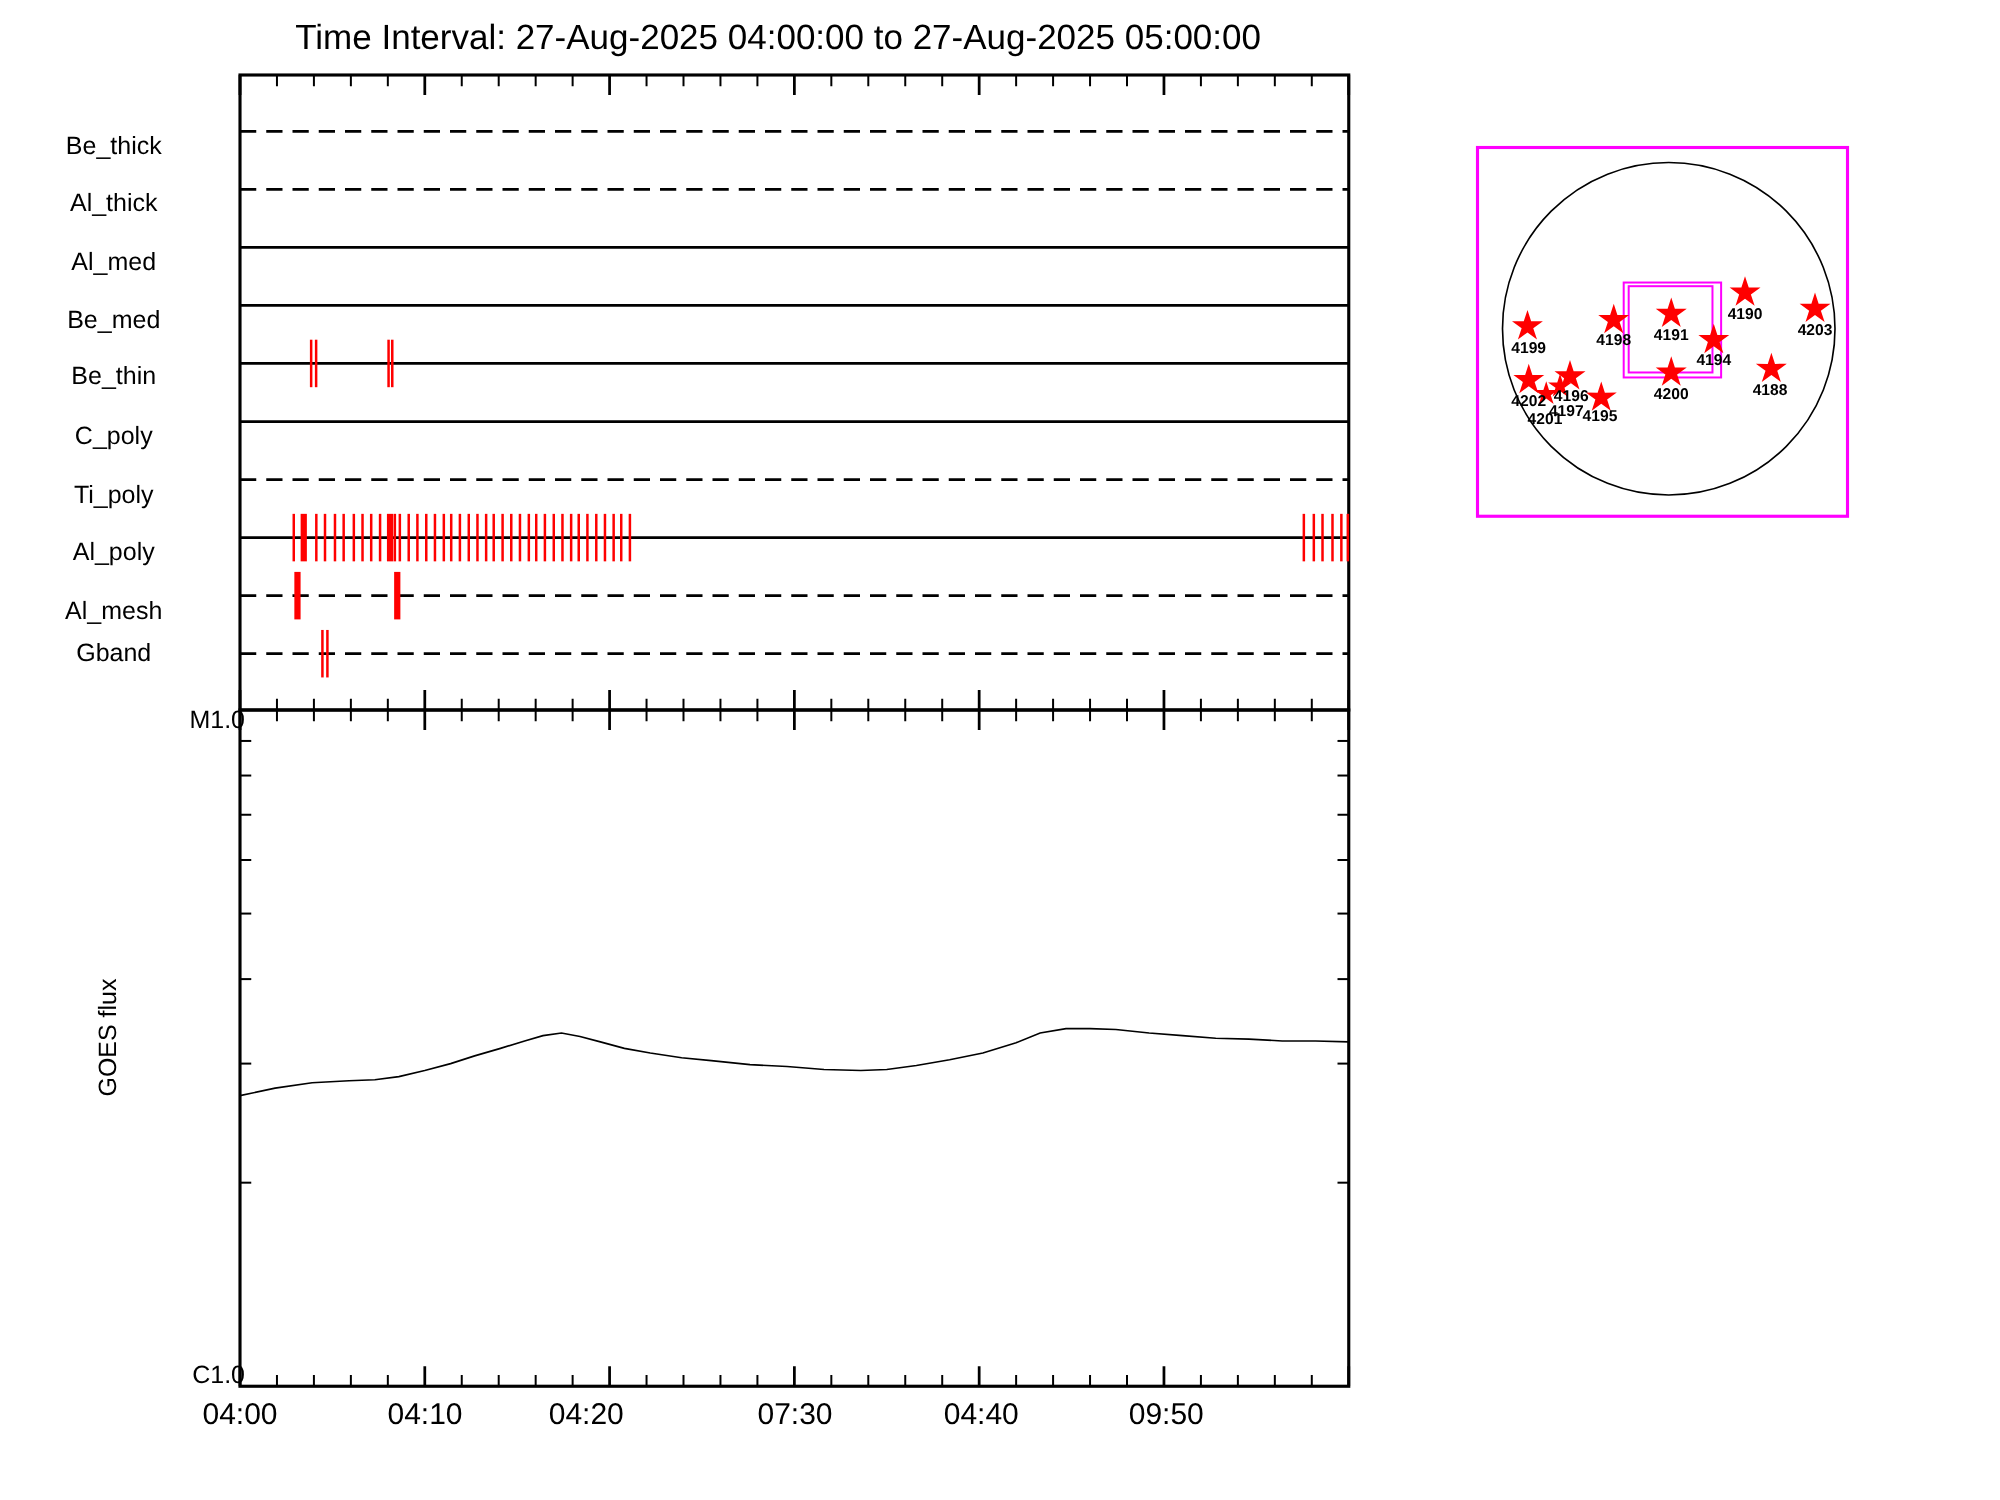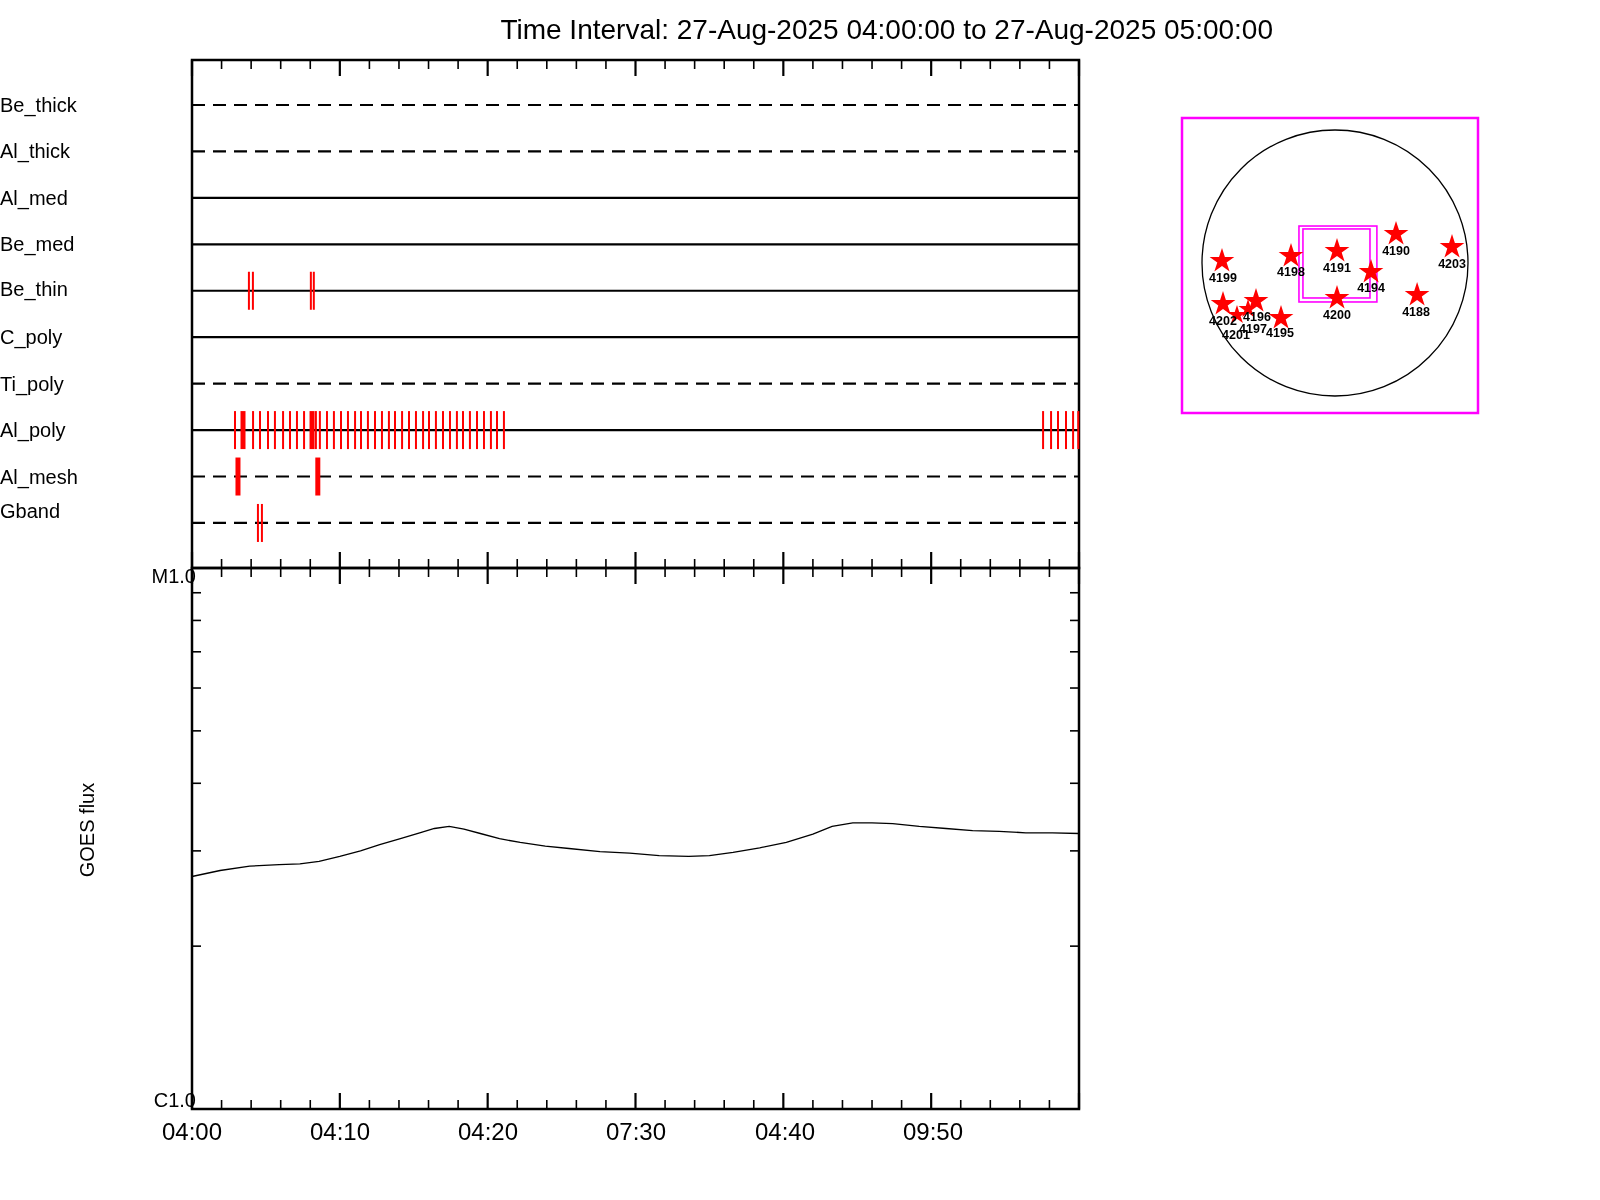--- a/index.html
+++ b/index.html
@@ -1,20 +1,20 @@
 <!DOCTYPE html>
 <html><head>
 <meta charset="utf-8">
 <style>
   html,body{margin:0;padding:0;background:#fff;}
   .canvas{position:relative;width:1600px;height:1200px;background:#ffffff;overflow:hidden;
           font-family:"Liberation Sans","DejaVu Sans",sans-serif;color:#000;}
-  .title{position:absolute;left:0;top:14px;width:1245px;text-align:right;
-         font-size:28px;letter-spacing:0px;padding-left:28px;}
-  .flabel{position:absolute;left:0;width:182px;text-align:left;font-size:20px;line-height:28px;height:28px;}
+  .title{position:absolute;left:0;top:14px;width:1245px;text-align:center;
+         font-size:28px;letter-spacing:0px;}
+  .flabel{position:absolute;left:0;width:182px;text-align:center;font-size:20px;line-height:28px;height:28px;margin-top:12px;}
   .ylab{position:absolute;left:0;width:182px;text-align:right;font-size:20px;line-height:28px;height:28px;padding-left:14px;}
   .xtick{position:absolute;top:1118px;width:90px;text-align:center;font-size:24px;}
   .goesylab{position:absolute;left:-10px;top:816px;width:200px;height:28px;text-align:center;
             font-size:20px;transform:rotate(-90deg);}
   svg{position:absolute;left:0;top:0;}
 </style>
 </head>
 <body>
 
 <div class="canvas">
@@ -31,21 +31,21 @@
   <div class="flabel" style="top:416px">Al_poly</div>
   <div class="flabel" style="top:463px">Al_mesh</div>
   <div class="flabel" style="top:497px">Gband</div>
 
   <div class="ylab" style="top:562px">M1.0</div>
   <div class="ylab" style="top:1086px">C1.0</div>
   <div class="goesylab">GOES flux</div>
 
   <div class="xtick" style="left:147px">04:00</div>
   <div class="xtick" style="left:295px">04:10</div>
-  <div class="xtick" style="left:443px">04:20</div>
+  <div class="xtick" style="left:424px">04:20</div>
   <div class="xtick" style="left:591px">07:30</div>
   <div class="xtick" style="left:740px">04:40</div>
   <div class="xtick" style="left:888px">09:50</div>
 
   <svg id="plot-svg" width="1600" height="1200" viewBox="0 0 1600 1200">
       <g>
         <rect x="192" y="60" width="887" height="508" fill="none" stroke="#000000" stroke-width="2.5"></rect>
         <rect x="192" y="568" width="887" height="541" fill="none" stroke="#000000" stroke-width="2.5"></rect>
       </g>
       <g>

